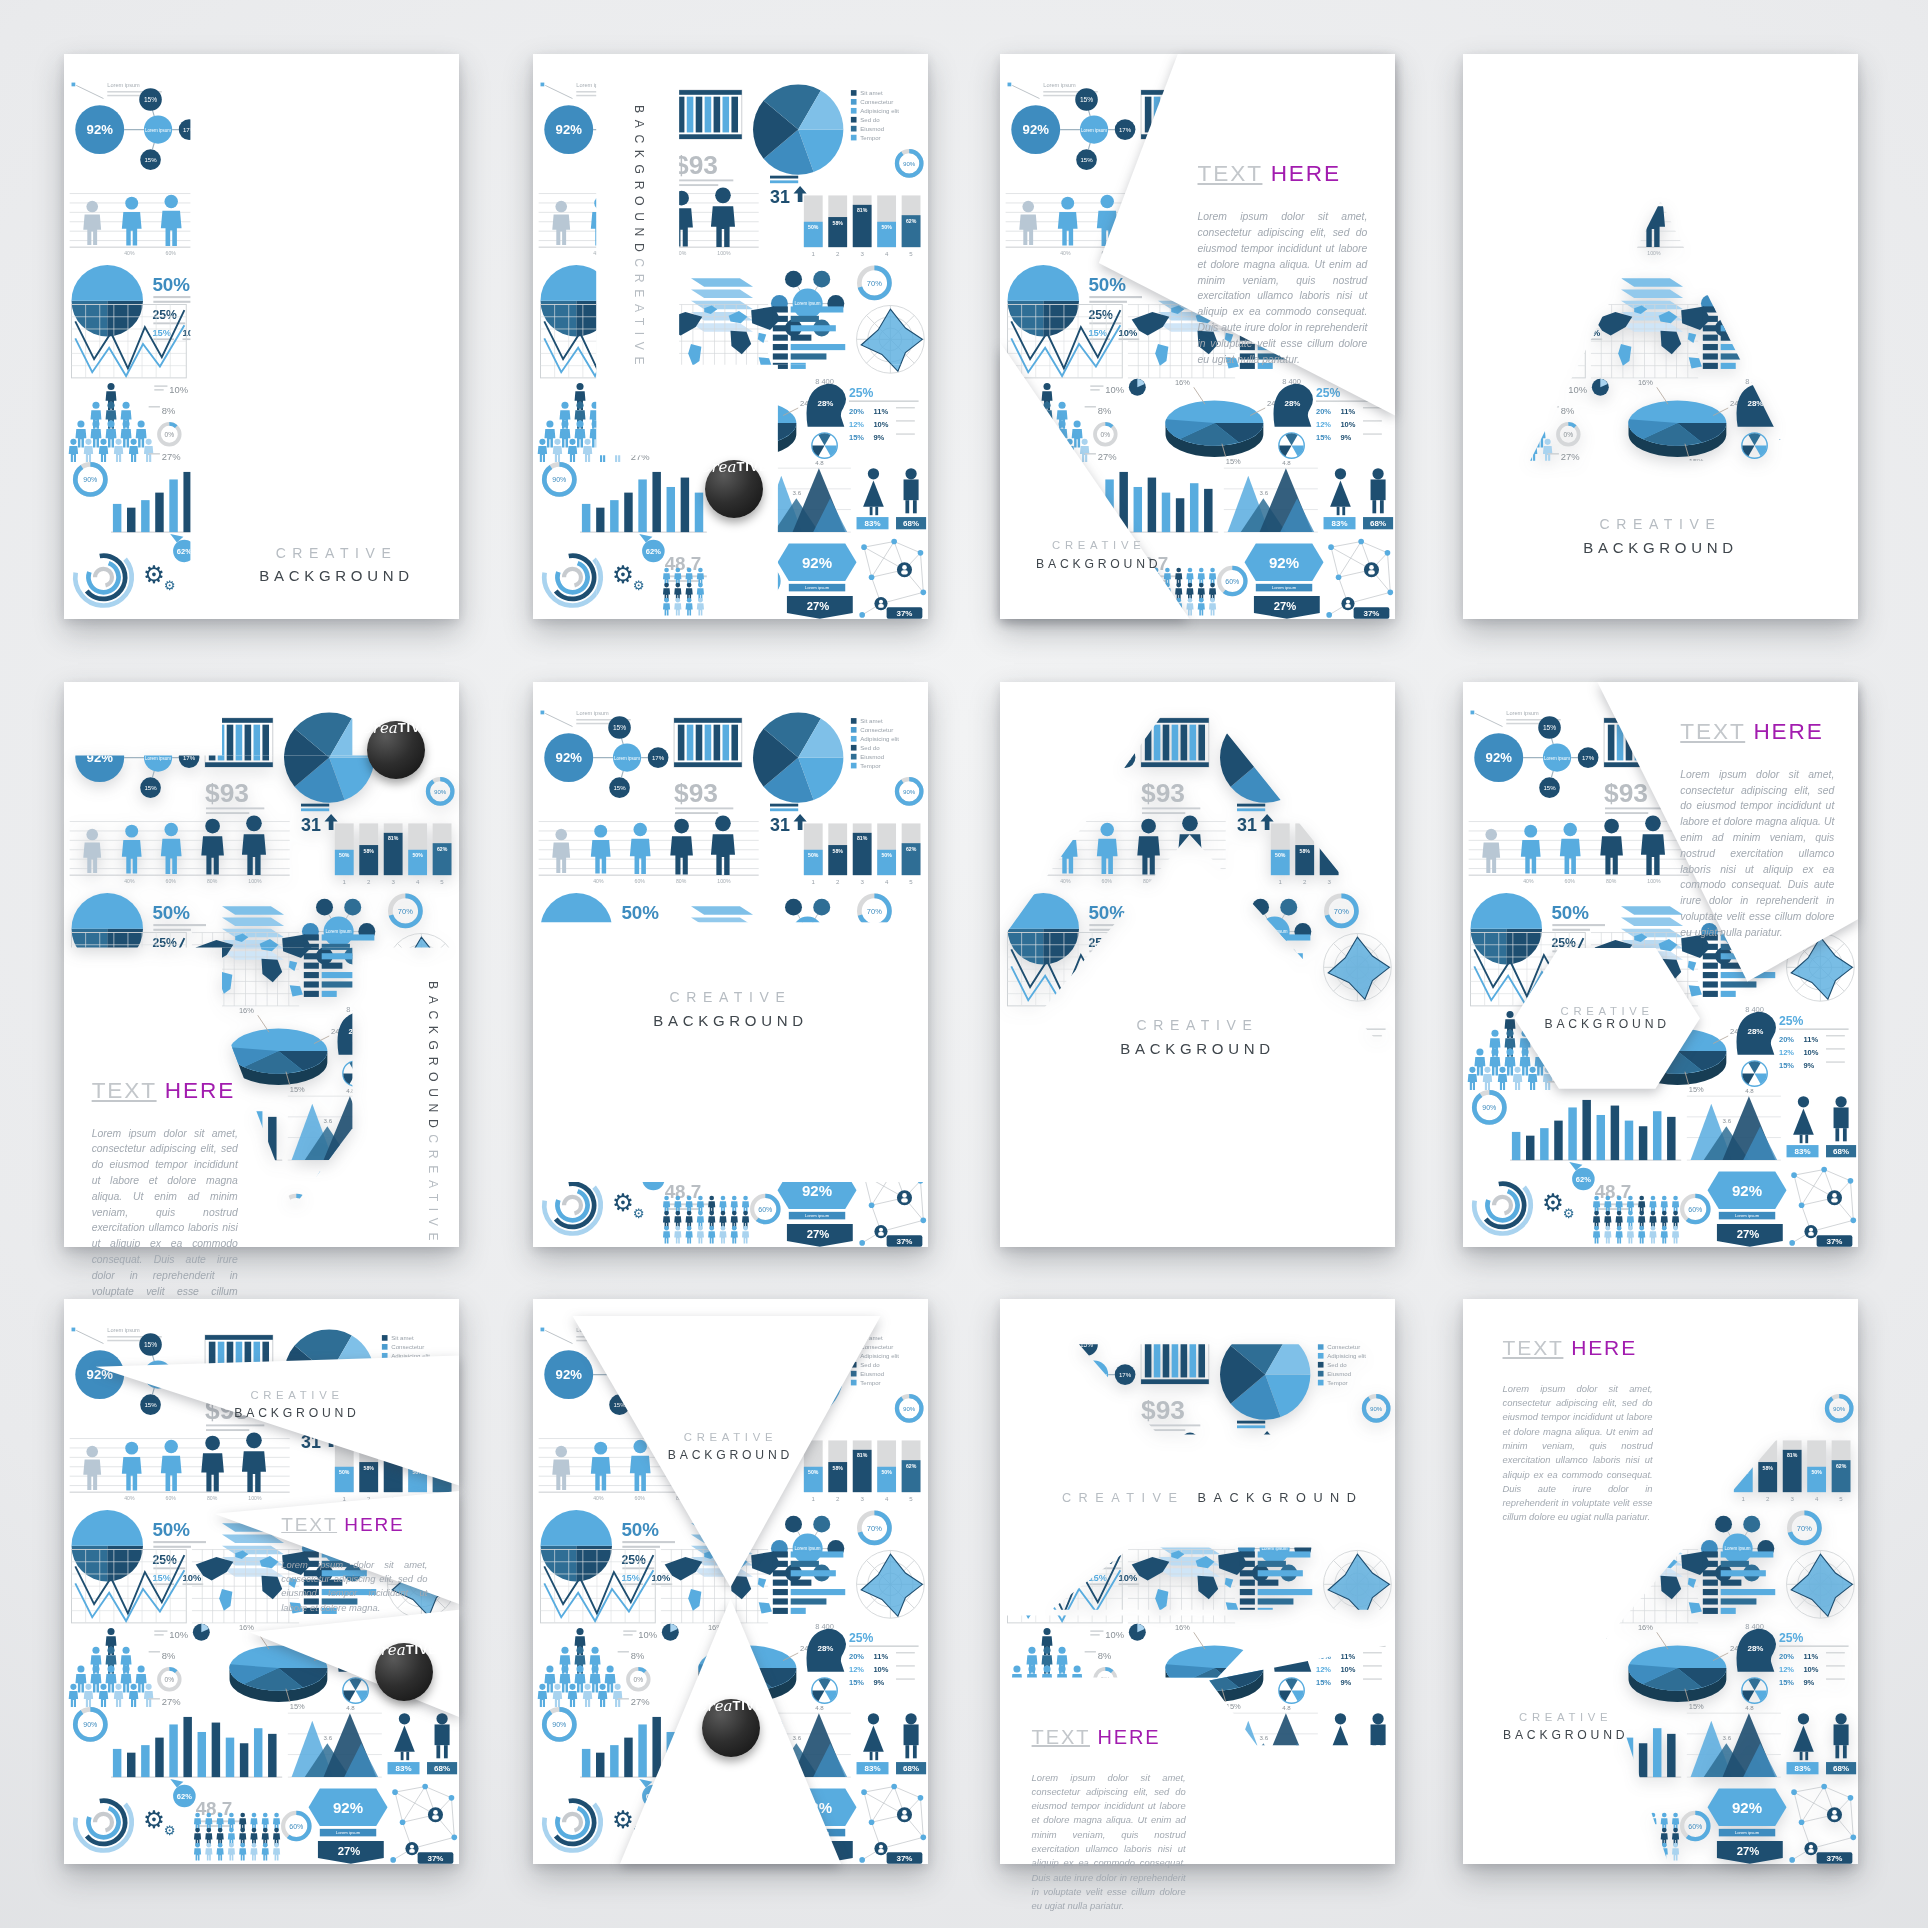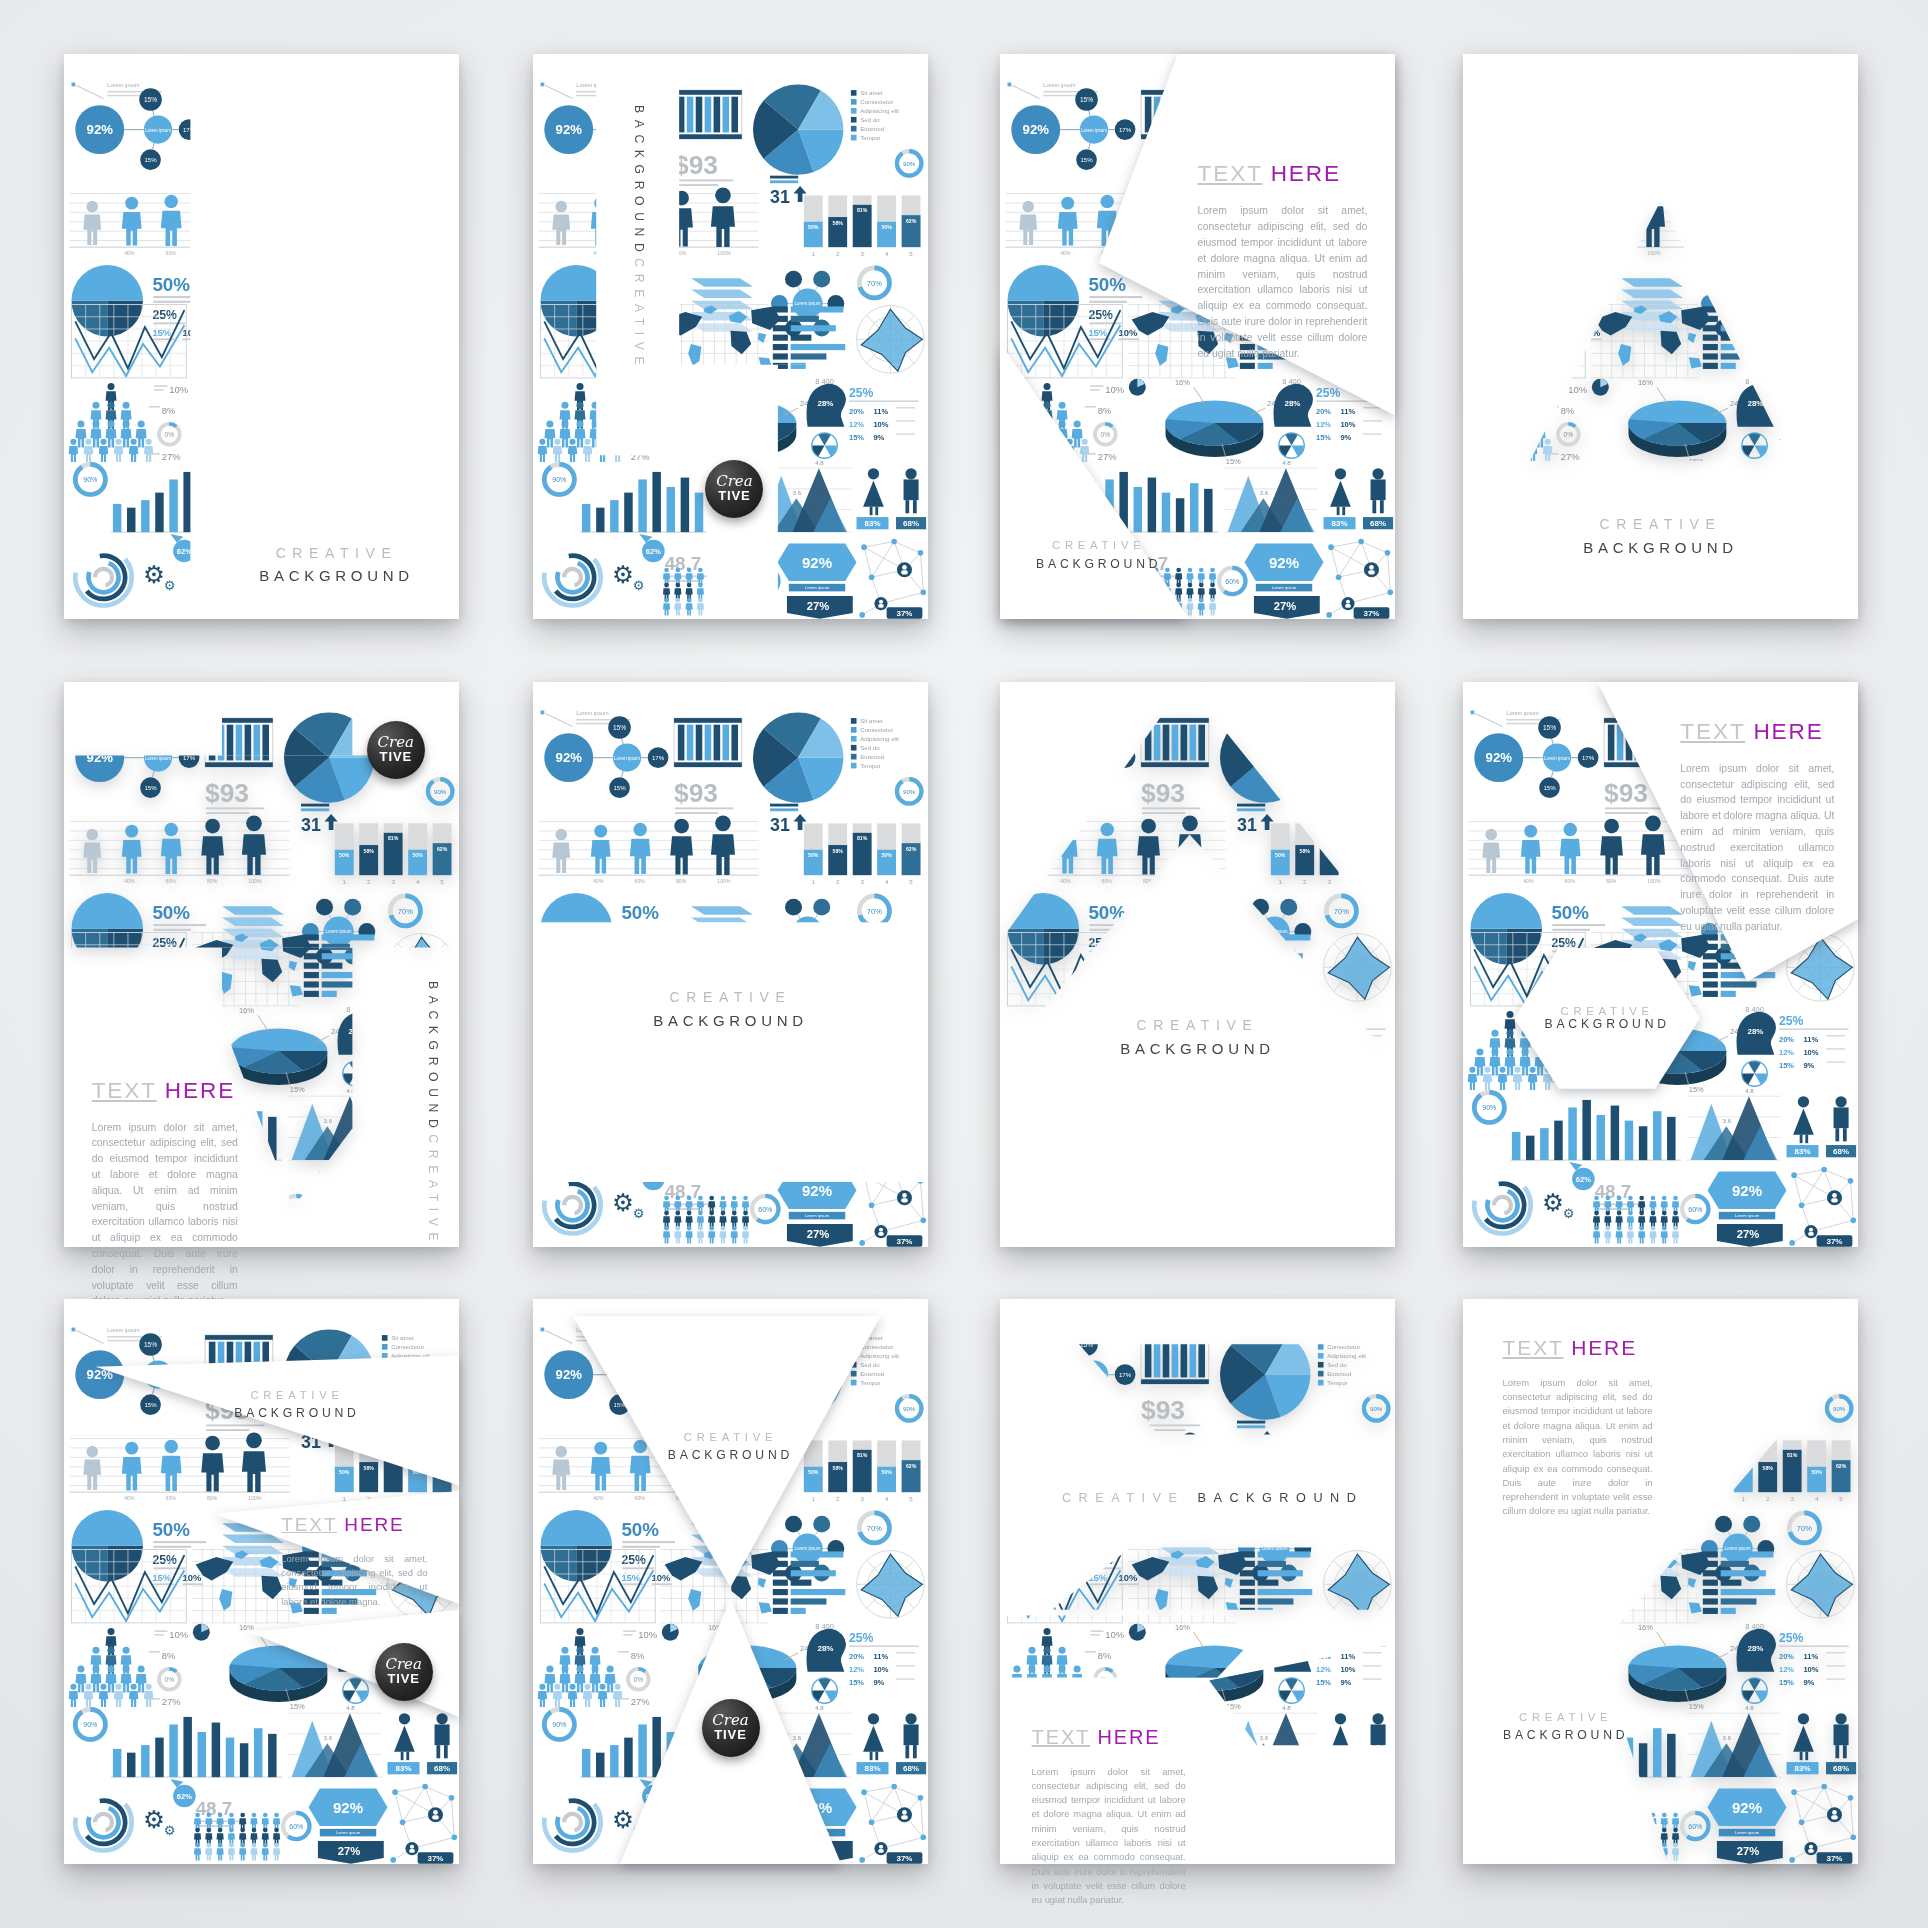--- a/index.html
+++ b/index.html
@@ -24,24 +24,24 @@
   .b1i{font-size:12.7px;letter-spacing:7.5px;color:#b6bcc2;}
   .b2i{font-size:12.7px;letter-spacing:7.5px;color:#3f464c;margin-left:13px;}
   .vbrand{position:absolute;writing-mode:vertical-rl;white-space:nowrap;font-size:12.2px;letter-spacing:6.6px;}
   .vb{color:#4a5056;}
   .vc{color:#b6bcc2;}
   .vgap{display:inline-block;block-size:24.5px;}
   .texthere{position:absolute;}
   .th-head{font-size:22.6px;letter-spacing:1.9px;white-space:nowrap;}
   .th-light{color:#c3c7cb;text-decoration:underline;}
   .th-dark{color:#a21caf;}
-  .para{margin-top:16px;font-size:10.4px;line-height:1.52;color:#a2a9b1;text-align:justify;}
+  .para{margin-top:22px;font-size:10.4px;line-height:1.52;color:#a2a9b1;text-align:justify;font-style:italic;}
   .badge{position:absolute;width:58px;height:58px;border-radius:50%;
     background:radial-gradient(circle at 32% 26%,#5a5a5a 0%,#2e2e2e 48%,#101010 100%);
-    display:flex;flex-direction:column;align-items:center;justify-content:center;color:#fff;
+    display:flex;flex-direction:row;justify-content:center;color:#fff;
     box-shadow:0 4.7px 9.4px rgba(0,0,0,.35);}
   .bt{font-family:"DejaVu Serif",serif;font-style:italic;font-size:15px;line-height:1;}
   .bb{font-size:13px;font-weight:bold;letter-spacing:0.9px;line-height:1.15;}
   .hexwin{position:absolute;left:13%;top:47%;width:47%;height:25%;}
   .hex{position:absolute;inset:0;background:#fff;clip-path:polygon(24% 0,76% 0,100% 50%,76% 100%,24% 100%,0 50%);
     display:flex;flex-direction:column;align-items:center;justify-content:center;}
 </style>
 </head>
 <body>
 

